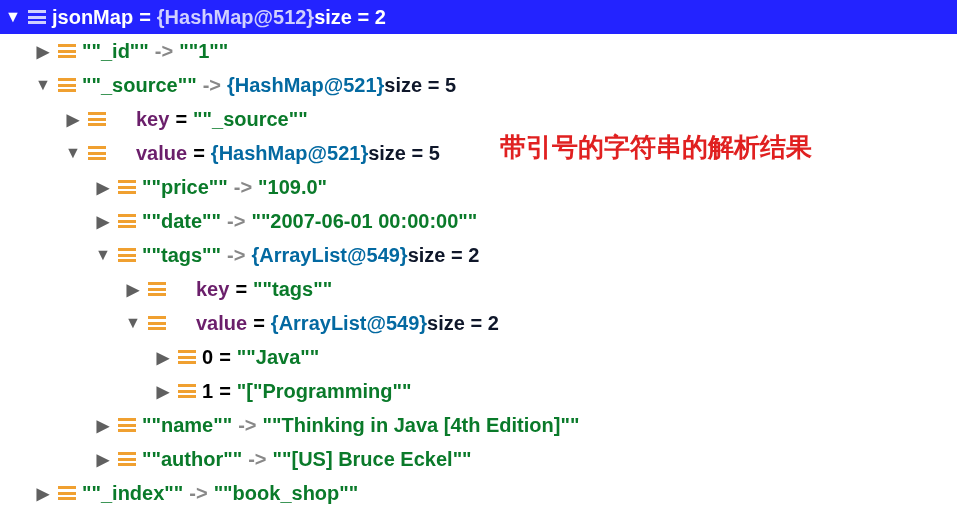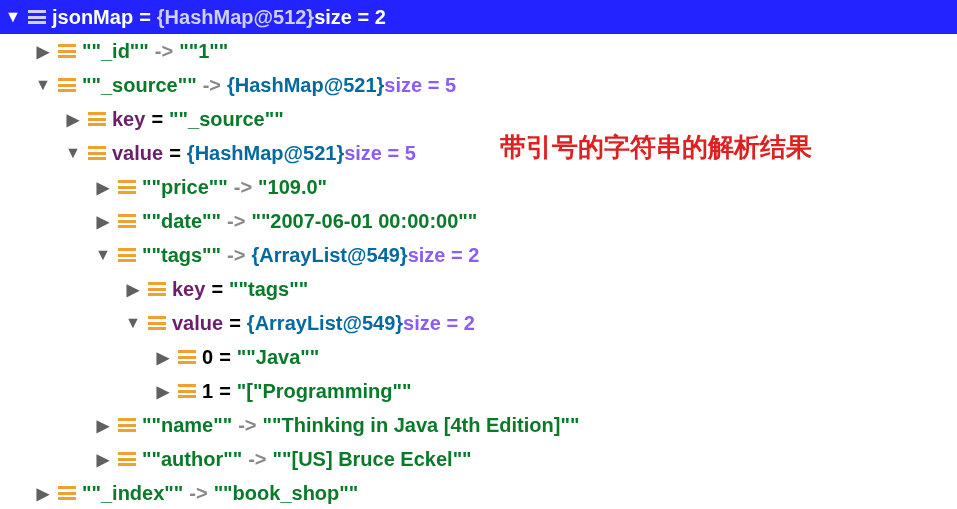--- a/index.html
+++ b/index.html
@@ -46,24 +46,24 @@
     margin: 0 6px 0 2px;
     flex-shrink: 0;
   }
   .node-icon span {
     display: block;
     height: 3px;
     background: #f0a030;
   }
   .header-row .node-icon span { background: #d0d0ff; }
   .varname { color: #000; }
-  .fieldname { color: #6b1f6b; }
+  .fieldname { color: #6b1f6b; margin-left: 24px; }
   .eq { color: #000; padding: 0 6px; }
   .obj { color: #0369a1; }
-  .sz { color: #8b5cf6; }
+  .sz { color: #0f172a; }
   .mapto { color: #888; padding: 0 6px; }
   .str { color: #0a7a2a; font-weight: 700; }
   .header-row .varname, .header-row .eq, .header-row .sz { color: #fff; }
   .annotation {
     position: absolute;
     color: #e02020;
     font-size: 26px;
     font-weight: 700;
     left: 500px;
     top: 130px;

